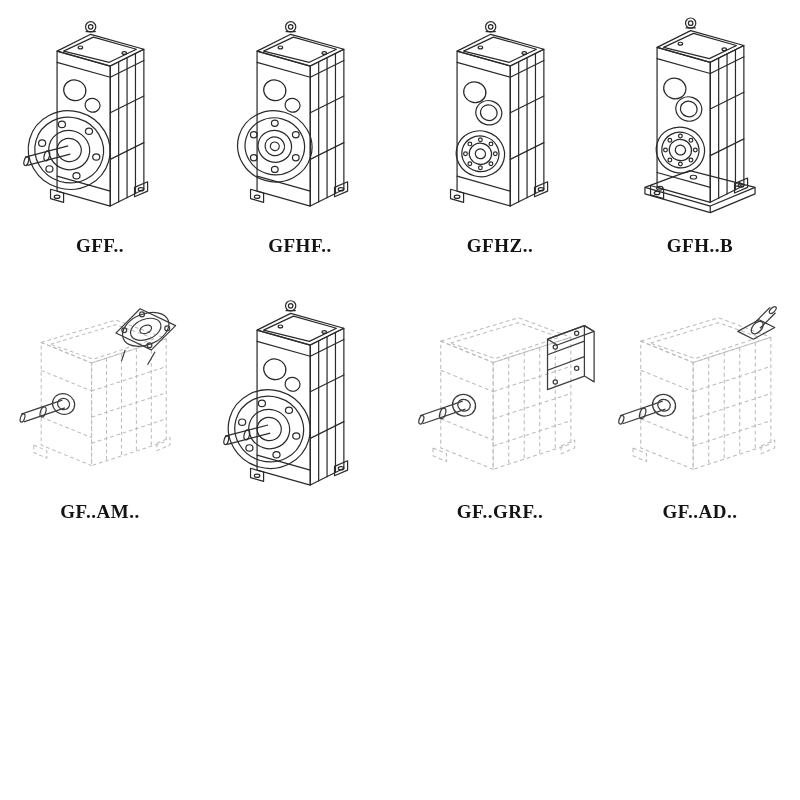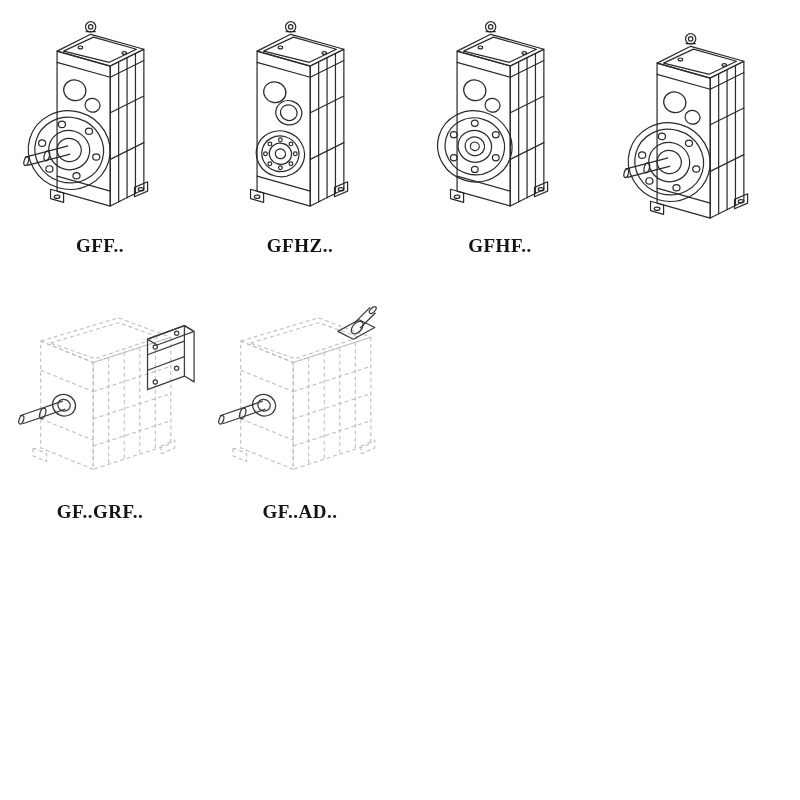--- a/index.html
+++ b/index.html
@@ -264,34 +264,46 @@
     <figure class="cell">
       <svg class="drawing" viewBox="0 0 210 240">
           <use href="#d-flange-shaft"></use>
         </svg>
       <figcaption class="label">GFF..</figcaption>
     </figure>
 
 
     <figure class="cell">
       <svg class="drawing" viewBox="0 0 210 240">
+          <use href="#d-flange-flush"></use>
+        </svg>
+      <figcaption class="label">GFHF..</figcaption>
+    </figure>
+
+    <figure class="cell">
+      <svg class="drawing" viewBox="0 0 210 240">
           <use href="#d-hollow"></use>
         </svg>
       <figcaption class="label">GFHZ..</figcaption>
     </figure>
 
-    <figure class="cell">
-      <svg class="drawing" viewBox="0 0 210 240">
-          <use href="#d-flange-flush"></use>
-        </svg>
-      <figcaption class="label">GFHF..</figcaption>
-    </figure>
-
-
-
+
+    <figure class="cell">
+      <svg class="drawing" viewBox="0 0 210 240">
+          <use href="#d-hollow-base"></use>
+        </svg>
+      <figcaption class="label">GFH..B</figcaption>
+    </figure>
+
+    <figure class="cell">
+      <svg class="drawing" viewBox="0 0 210 240">
+          <use href="#d-phantom-flange"></use>
+        </svg>
+      <figcaption class="label">GF..AM..</figcaption>
+    </figure>
 
 
     <figure class="cell">
       <svg class="drawing" viewBox="0 0 210 240">
           <use href="#d-flange-shaft"></use>
         </svg>
     </figure>
 
 
     <figure class="cell">

